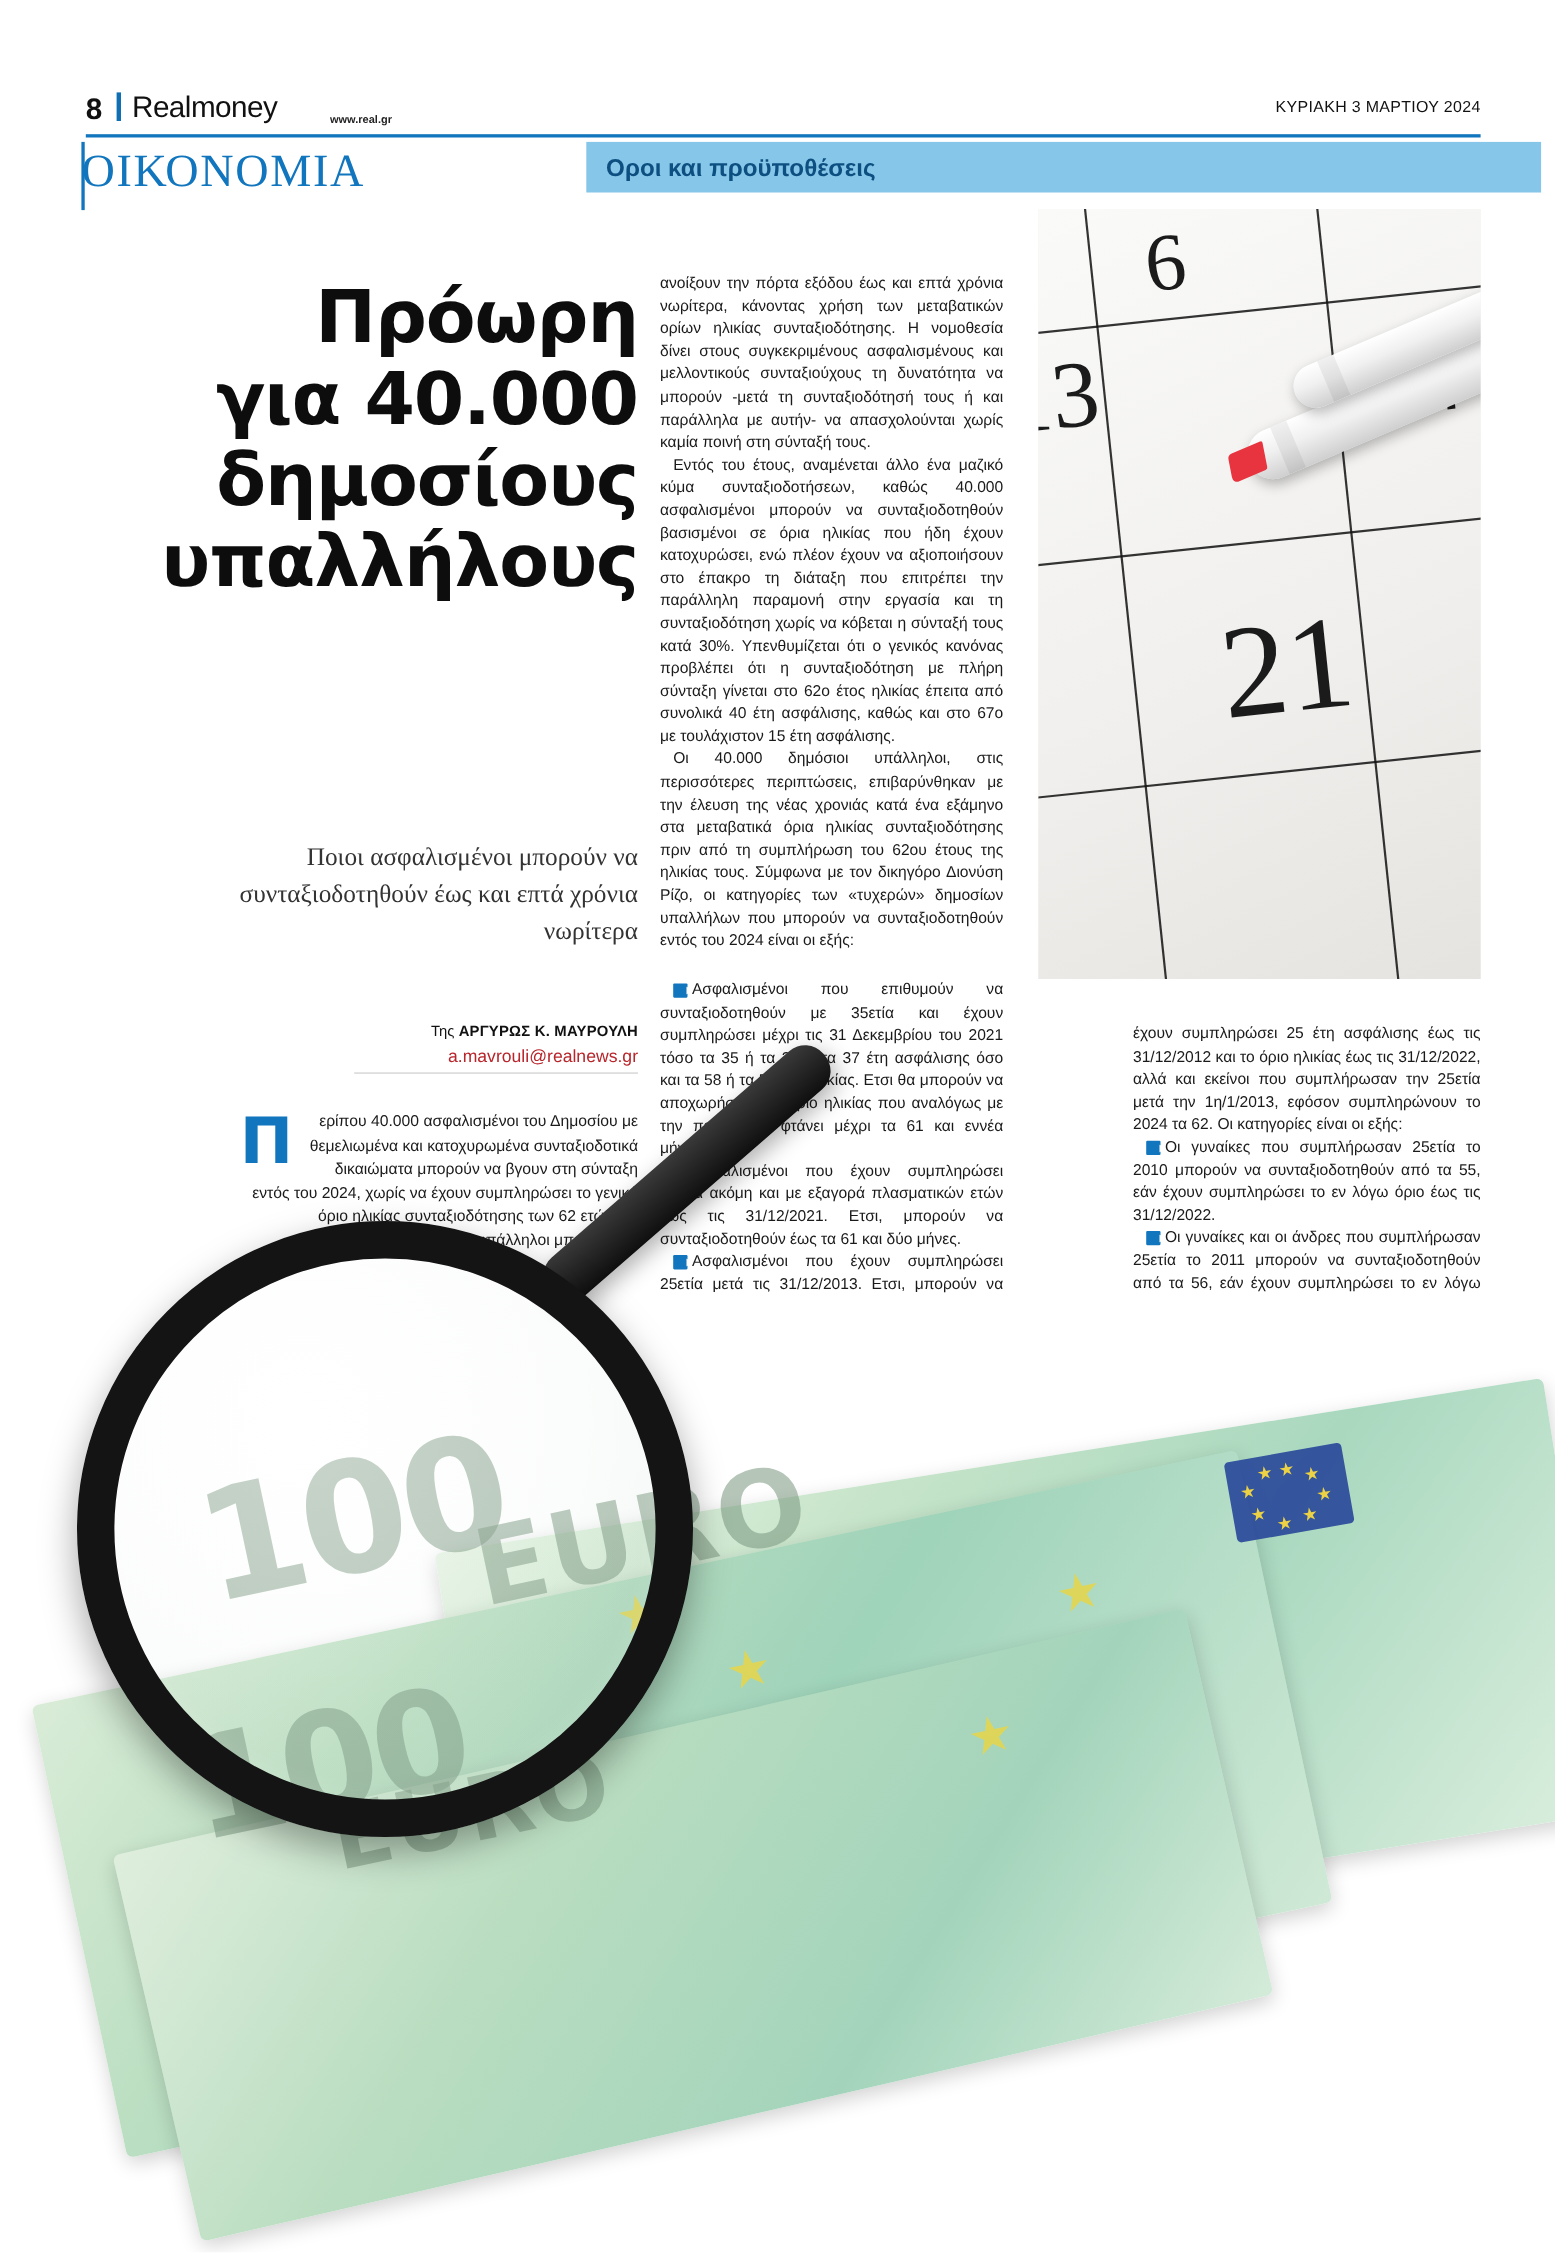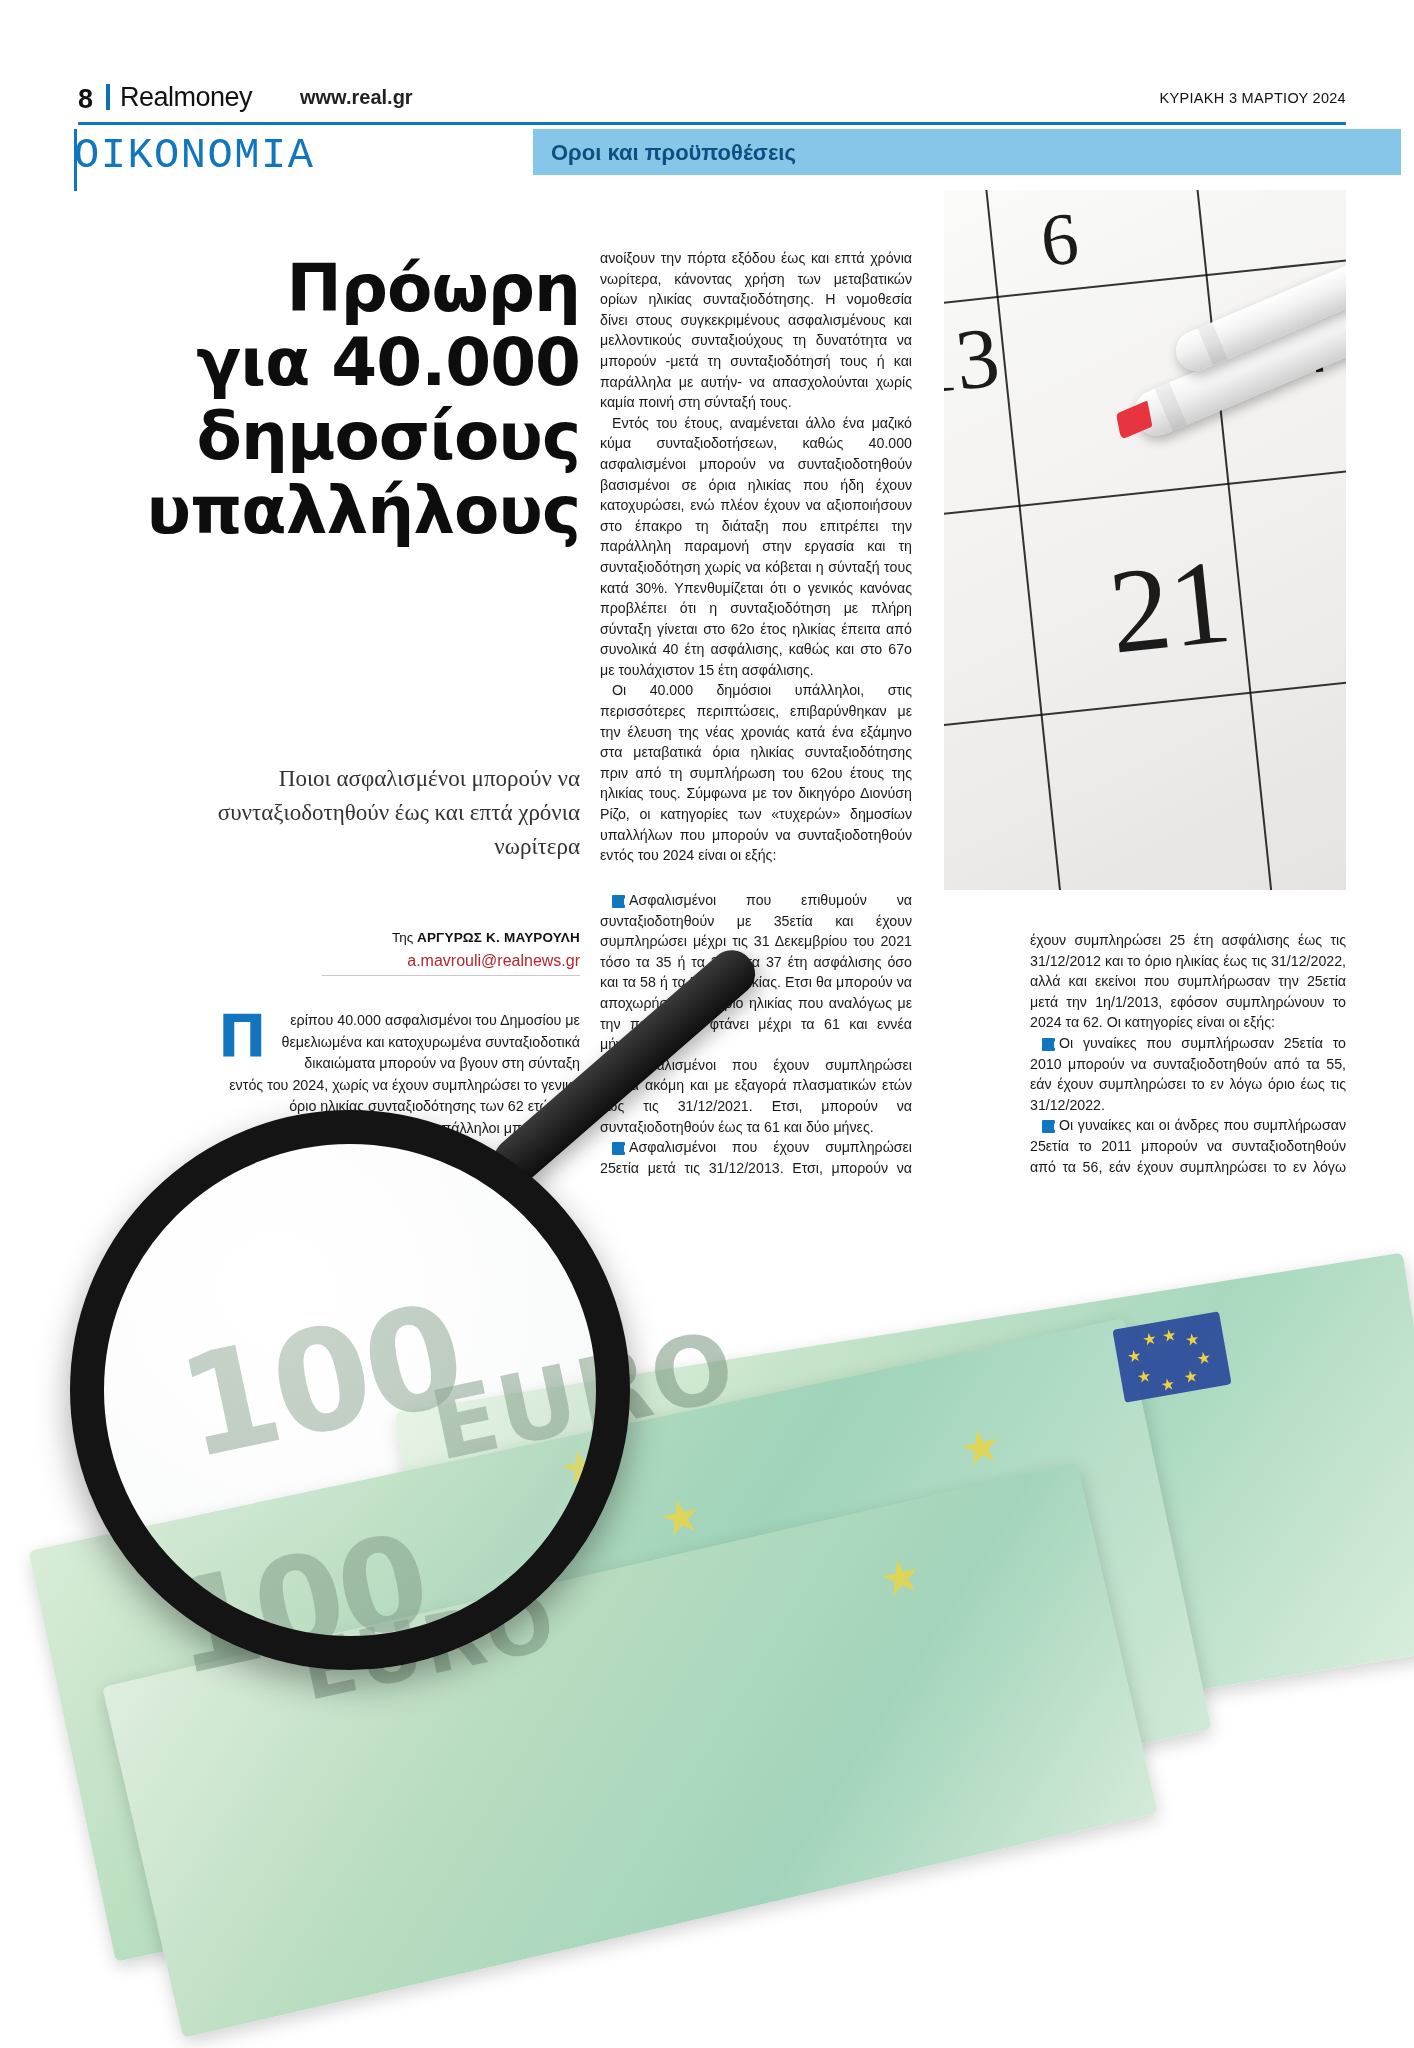--- a/index.html
+++ b/index.html
@@ -47,22 +47,22 @@
     left: 42px;
     top: 0px;
     font-size: 27px;
     letter-spacing: -0.5px;
   }
   .brand .b1 { font-weight: normal; color: #111; }
   .brand .b2 { font-weight: normal; color: #111; }
   .brand-url {
     position: absolute;
     left: 222px;
-    top: 4px;
-    font-size: 20px;
+    top: 22px;
+    font-size: 10px;
     font-weight: bold;
     color: #222;
   }
   .issue-date {
     position: absolute;
     right: 0;
     top: 8px;
     font-size: 14.5px;
     color: #111;
     letter-spacing: 0.3px;
@@ -74,21 +74,21 @@
     width: 1268px;
     height: 3px;
     background: #1176bd;
   }
 
   
   .section-title {
     position: absolute;
     left: 74px;
     top: 132px;
-    font-family: Liberation Mono, monospace;
+    font-family: Liberation Serif, serif;
     font-size: 42px;
     color: #1176bd;
     letter-spacing: 1.5px;
   }
   .kicker-band {
     position: absolute;
     left: 533px;
     top: 129px;
     width: 868px;
     height: 46px;

